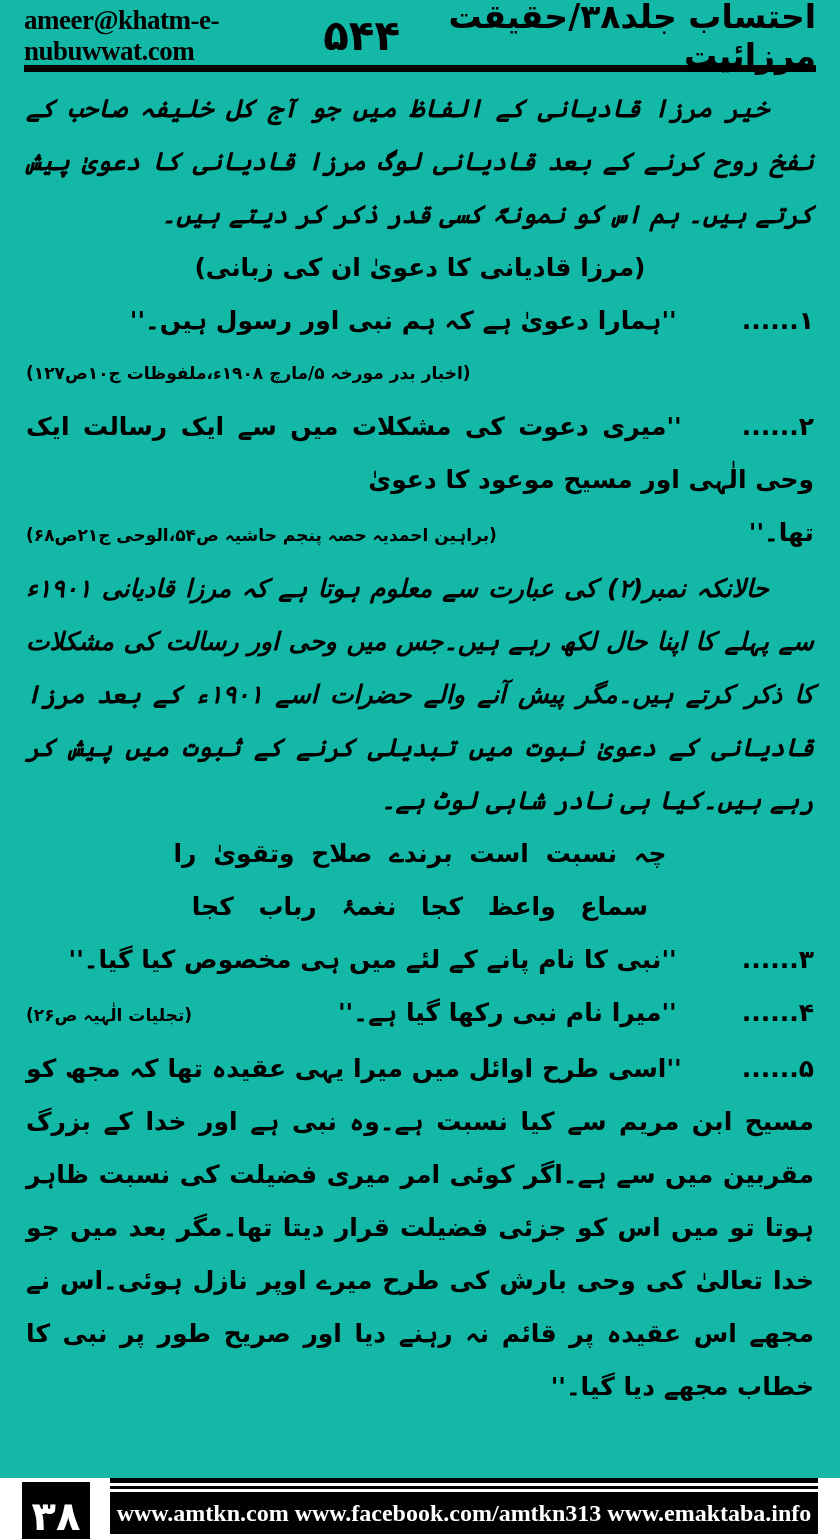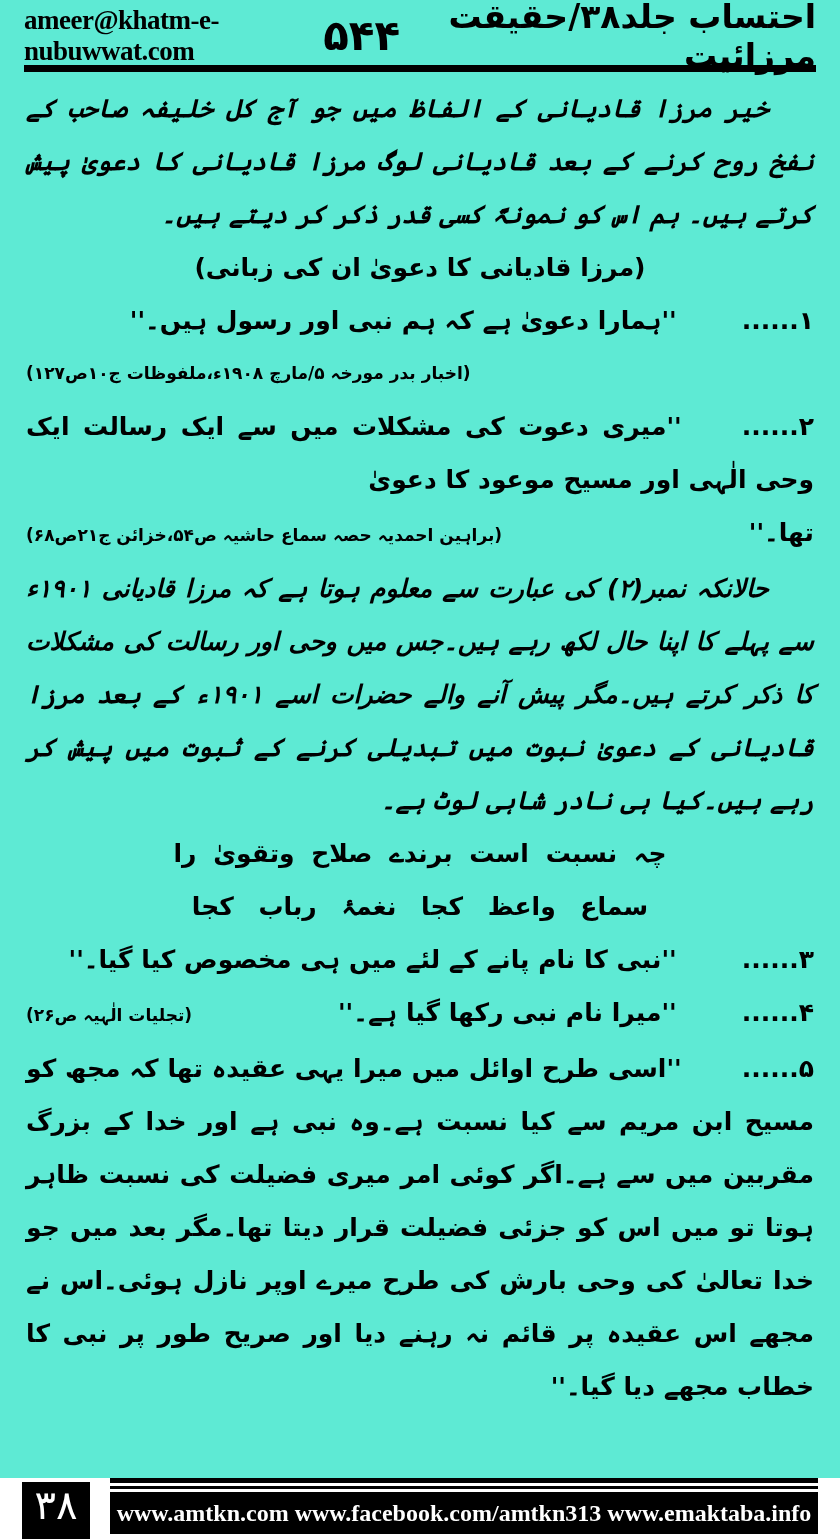--- a/index.html
+++ b/index.html
@@ -1,18 +1,18 @@
 <!DOCTYPE html>
 <html lang="ur"><head>
 <meta charset="utf-8">
 <style>
   html,body { margin:0; padding:0; background:#e8e8e8; }
   .page {
     position:relative; width:840px; height:1540px; margin:0 auto;
-    background:#5eead4; color:#000000; overflow:hidden;
+    background:#14b8a6; color:#000000; overflow:hidden;
     font-family:"DejaVu Sans", sans-serif;
   }
   
   .hdr {
     display:flex; justify-content:space-between; align-items:center;
     padding:10px 24px 0 24px; height:52px;
   }
   .hdr-left { display:flex; align-items:center; gap:20px; }
   .email { font-family:"Liberation Serif", serif; font-weight:bold; font-size:27px; letter-spacing:-0.5px; }
   .pagenum { font-weight:bold; font-size:42px; line-height:1; direction:rtl; }
@@ -33,22 +33,22 @@
   .qrow { display:flex; direction:rtl; align-items:baseline; }
   .qrow .qnum { margin-left:65px; }
   .q4row .ref4 { margin-right:auto; }   
   .tailrow { display:flex; direction:rtl; justify-content:space-between; align-items:baseline; }
   .couplet1 { word-spacing:8px; }
   .couplet2 { word-spacing:16px; }
   
   .ftr { position:absolute; left:0; right:0; bottom:0; height:62px; background:#fff; }
   .volbox {
     position:absolute; left:22px; bottom:1px; width:68px; height:57px; background:#000;
-    color:#fff; display:flex; align-items:flex-start; justify-content:center;
-    font-weight:normal; font-size:40px; direction:rtl;
+    color:#fff; display:flex; align-items:flex-end; justify-content:center;
+    font-weight:bold; font-size:40px; direction:rtl;
   }
   .barwrap { position:absolute; left:110px; right:22px; top:0; }
   .barline-a { height:5px; background:#000; margin-bottom:3px; }
   .barline-b { height:3px; background:#000; margin-bottom:3px; }
   .barmain {
     height:42px; background:#000; color:#fff;
     display:flex; align-items:center; justify-content:center;
     font-family:"Liberation Serif", serif; font-weight:bold; font-size:24px; white-space:nowrap;
   }
 </style>
@@ -74,21 +74,21 @@
 
     <div class="qrow">
       <span class="qnum">۱......</span>
       <span>''ہمارا دعویٰ ہے کہ ہم نبی اور رسول ہیں۔''</span>
     </div>
     <div class="ref">(اخبار بدر مورخہ ۵/مارچ ۱۹۰۸ء،ملفوظات ج۱۰ص۱۲۷)</div>
 
     <p class="just"><span class="qnum">۲......</span><span>''میری دعوت کی مشکلات میں سے ایک رسالت ایک وحی الٰہی اور مسیح موعود کا دعویٰ</span></p>
     <div class="tailrow">
       <span>تھا۔''</span>
-      <span class="ref">(براہین احمدیہ حصہ سماع حاشیہ ص۵۴،خزائن ج۲۱ص۶۸)</span>
+      <span class="ref">(براہین احمدیہ حصہ پنجم حاشیہ ص۵۴،الوحی ج۲۱ص۶۸)</span>
     </div>
 
     <p class="just indent">حالانکہ نمبر(۲) کی عبارت سے معلوم ہوتا ہے کہ مرزا قادیانی ۱۹۰۱ء سے پہلے کا اپنا حال لکھ رہے ہیں۔جس میں وحی اور رسالت کی مشکلات کا ذکر کرتے ہیں۔مگر پیش آنے والے حضرات اسے ۱۹۰۱ء کے بعد مرزا قادیانی کے دعویٰ نبوت میں تبدیلی کرنے کے ثبوت میں پیش کر رہے ہیں۔کیا ہی نادر شاہی لوٹ ہے۔</p>
 
     <div class="center couplet1">چہ نسبت است برندے صلاح وتقویٰ را</div>
     <div class="center couplet2">سماع واعظ کجا نغمۂ رباب کجا</div>
 
     <div class="qrow">
       <span class="qnum">۳......</span>
       <span>''نبی کا نام پانے کے لئے میں ہی مخصوص کیا گیا۔''</span>

